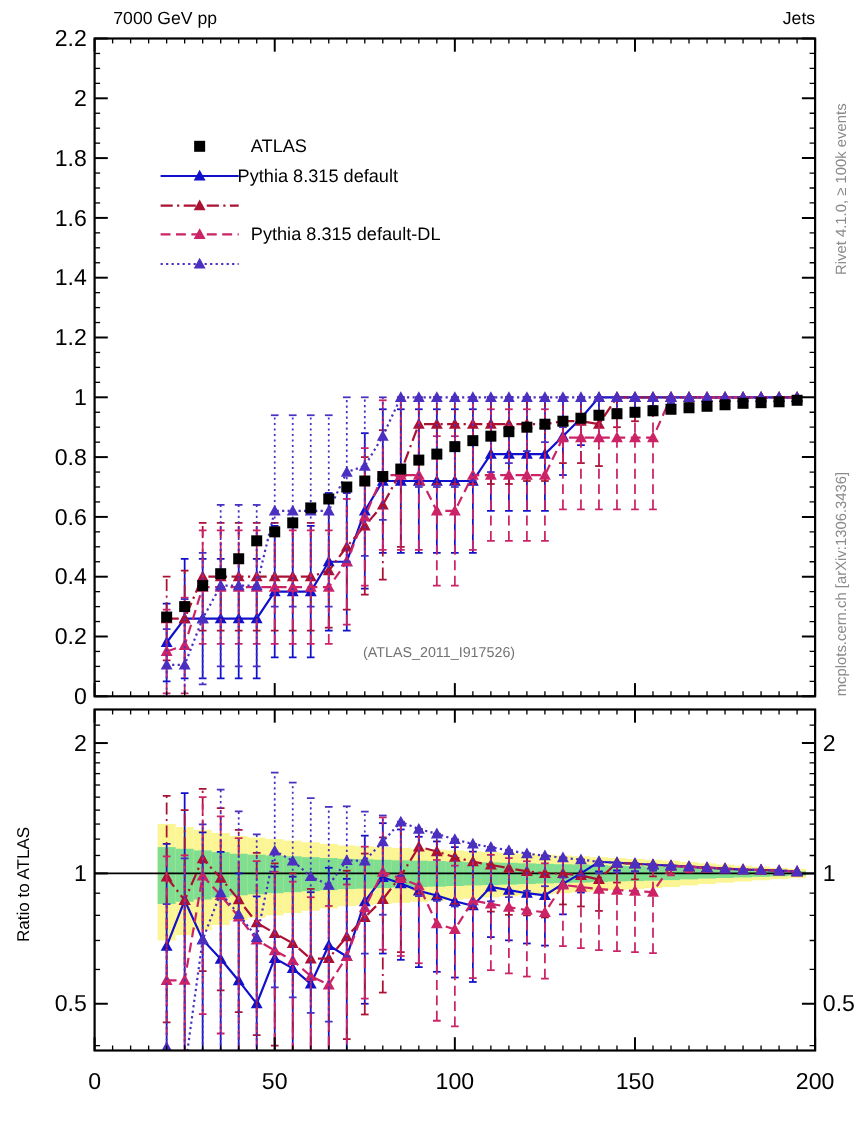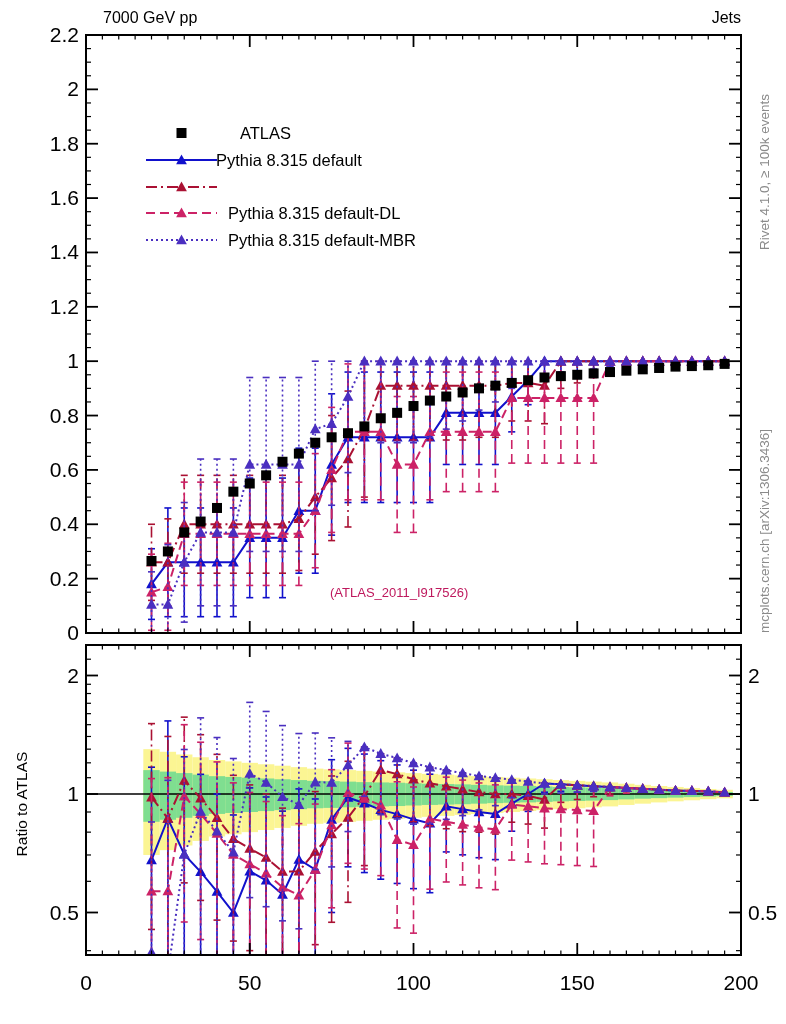--- a/index.html
+++ b/index.html
@@ -3,21 +3,21 @@
 <meta charset="utf-8">
 <style>
   html,body{margin:0;padding:0;background:#fff;}
   .page{position:relative;width:786px;height:1024px;background:#fff;overflow:hidden;
         font-family:"Liberation Sans",sans-serif;color:#000;}
   .abs{position:absolute;}
   .hdr{font-size:16px;white-space:nowrap;}
   .title-main{font-size:21px;}
   .title-sub{font-size:17px;}
   .legend-label{font-size:16.5px;line-height:22px;white-space:nowrap;}
-  .watermark{font-size:13px;color:#be185d;white-space:nowrap;}
+  .watermark{font-size:13px;color:#737373;white-space:nowrap;}
   .sidenote{font-size:13.5px;color:#8a8a8a;white-space:nowrap;
             transform:rotate(-90deg);transform-origin:top left;}
   .ratio-ylab{font-size:15.5px;white-space:nowrap;
             transform:rotate(-90deg);transform-origin:top left;}
   svg text{font-family:"Liberation Sans",sans-serif;}
 </style>
 </head>
 <body>
 
 <div class="page">
@@ -1508,24 +1508,23 @@
         <path d="M 181.5 207.4 L 186.9 217.2 L 176.1 217.2 Z" fill="#cc2266"></path>
         <line x1="146" y1="240" x2="217" y2="240" stroke="#4a2fc0" stroke-width="2" stroke-dasharray="2 3"></line>
         <path d="M 181.5 234.4 L 186.9 244.2 L 176.1 244.2 Z" fill="#4a2fc0"></path>
       </g>
     </svg>
 
   <div class="abs hdr" style="left:103px;top:9px;">7000 GeV pp</div>
   <div class="abs hdr" style="right:45px;top:9px;text-align:center;">Jets</div>
 
 
-  <div class="abs legend-label" style="left:240px;top:122px;">ATLAS</div>
+  <div class="abs legend-label" style="left:228px;top:122px;">ATLAS</div>
   <div class="abs legend-label" style="left:216px;top:149px;">Pythia 8.315 default</div>
   <div class="abs legend-label" style="left:228px;top:202px;">Pythia 8.315 default-DL</div>
-  <div class="abs legend-label" style="left:228px;top:229px;">Pythia 8.315 default-MBR</div>
 
   <div class="abs watermark" style="left:330px;top:585px;">(ATLAS_2011_I917526)</div>
 
   <div class="abs sidenote" style="left:757px;top:250px;width:222px;">Rivet 4.1.0, ≥ 100k events</div>
   <div class="abs sidenote" style="left:757px;top:633px;width:264px;">mcplots.cern.ch [arXiv:1306.3436]</div>
 
   <div class="abs ratio-ylab" style="left:13px;top:866px;width:124px;text-align:center;">Ratio to ATLAS</div>
 </div>
 
 </body></html>

